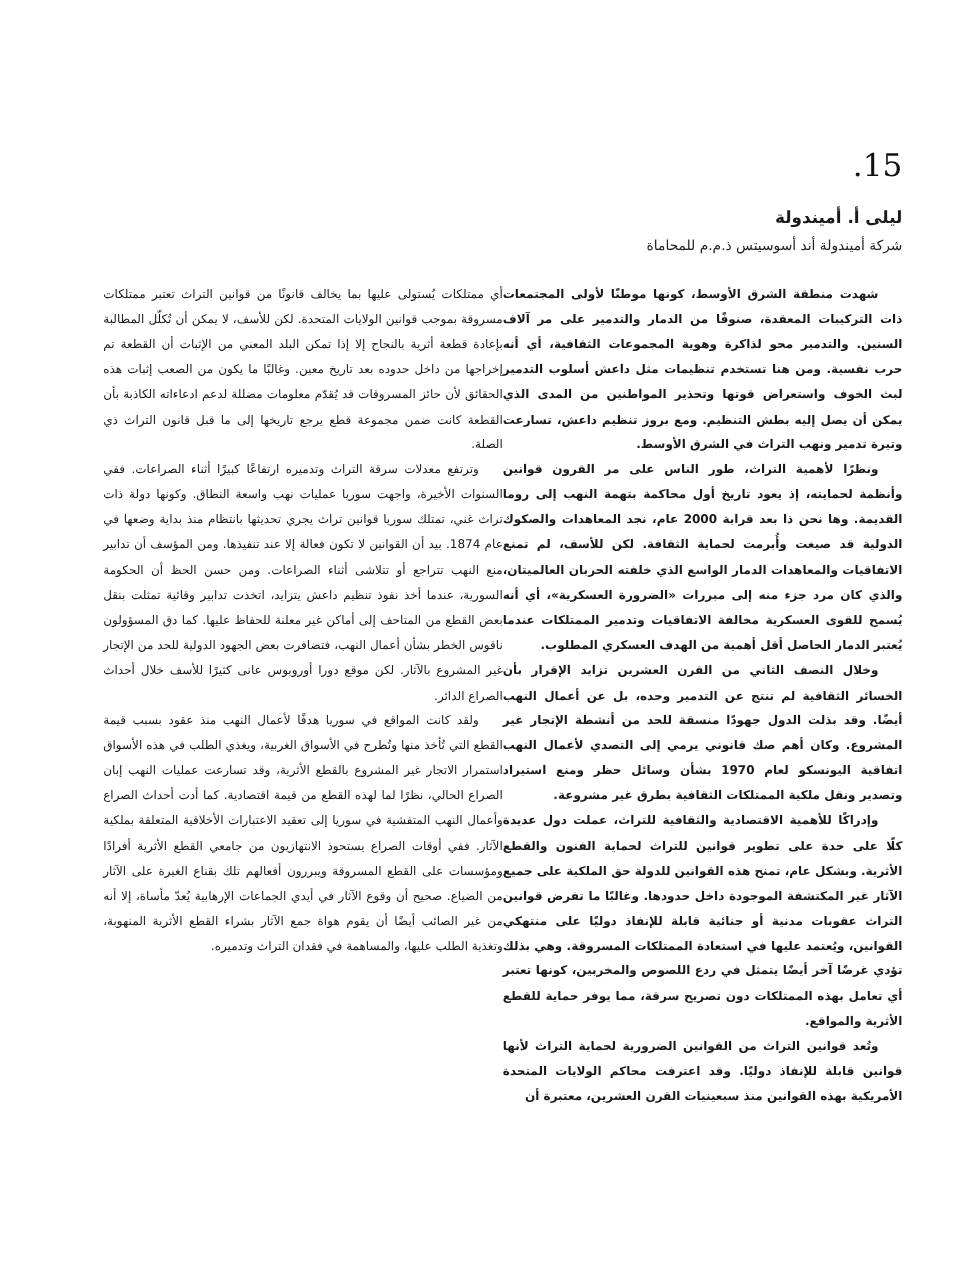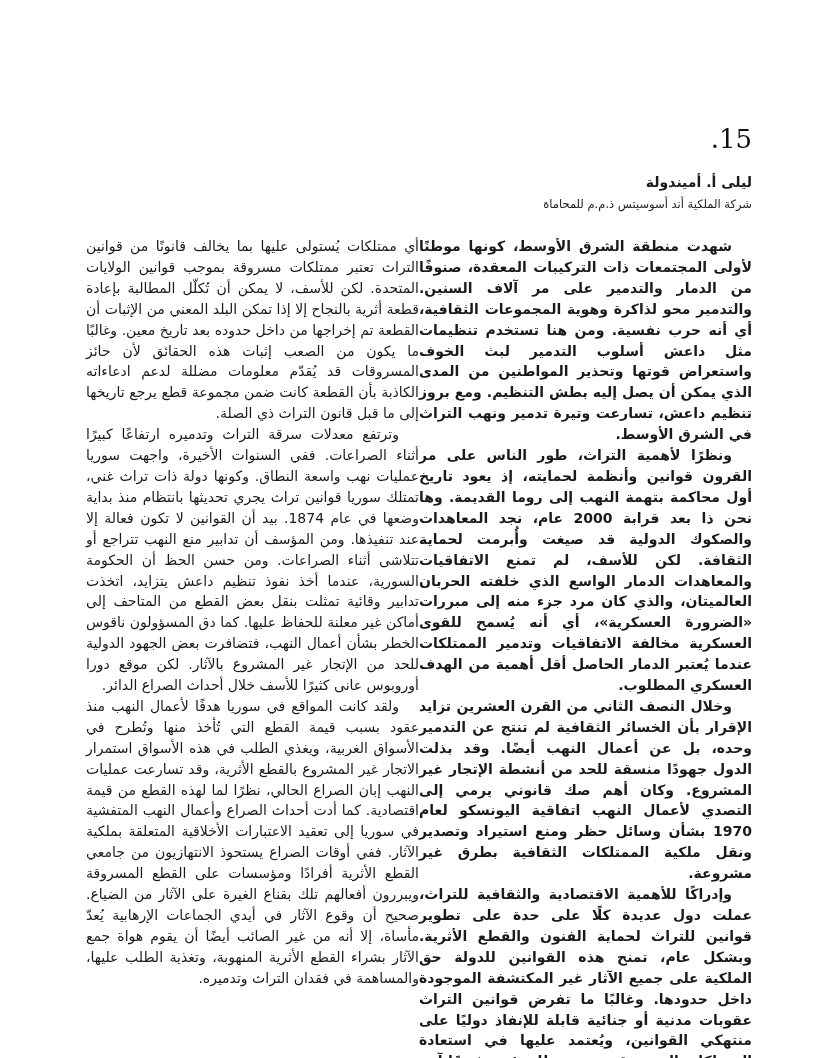--- a/index.html
+++ b/index.html
@@ -17,45 +17,46 @@
   .author {
     position: absolute; top: 174px; right: 64px;
     font-family: "DejaVu Sans", sans-serif; font-weight: bold; font-size: 14px; margin-left: 34px;
   }
   .affiliation {
     position: absolute; top: 197px; right: 64px;
     font-family: "DejaVu Sans", sans-serif; font-size: 11.5px; color: #222;
   }
   .column {
     position: absolute; top: 236px; width: 333px;
-    font-family: "DejaVu Sans", sans-serif; font-size: 14px; line-height: 20.9px;
+    font-family: "DejaVu Sans", sans-serif; font-size: 10px; line-height: 20.9px;
     text-align: justify; text-align-last: right;
   }
   .col-right { right: 64px; font-weight: bold; }
   .col-left { left: 86px; }
   .column p { margin: 0; text-indent: 0; }
   .column p.indent { text-indent: 20px; }
 </style>
 </head>
 <body>
 
 <div class="page">
 
   <div class="chapter-header">
     <span class="chapter-number">.15</span>
   </div>
 
   <div class="author">ليلى أ. أميندولة</div>
-  <div class="affiliation">شركة الملكية أند أسوسيتس ذ.م.م للمحاماة</div>
+  <div class="affiliation">شركة أميندولة أند أسوسيتس ذ.م.م للمحاماة</div>
 
   <div class="column col-right">
     <p class="indent">شهدت منطقة الشرق الأوسط، كونها موطنًا لأولى المجتمعات ذات التركيبات المعقدة، صنوفًا من الدمار والتدمير على مر آلاف السنين. والتدمير محو لذاكرة وهوية المجموعات الثقافية، أي أنه حرب نفسية. ومن هنا تستخدم تنظيمات مثل داعش أسلوب التدمير لبث الخوف واستعراض قوتها وتحذير المواطنين من المدى الذي يمكن أن يصل إليه بطش التنظيم. ومع بروز تنظيم داعش، تسارعت وتيرة تدمير ونهب التراث في الشرق الأوسط.</p>
     <p class="indent">ونظرًا لأهمية التراث، طور الناس على مر القرون قوانين وأنظمة لحمايته، إذ يعود تاريخ أول محاكمة بتهمة النهب إلى روما القديمة. وها نحن ذا بعد قرابة 2000 عام، نجد المعاهدات والصكوك الدولية قد صيغت وأُبرمت لحماية الثقافة. لكن للأسف، لم تمنع الاتفاقيات والمعاهدات الدمار الواسع الذي خلفته الحربان العالميتان، والذي كان مرد جزء منه إلى مبررات «الضرورة العسكرية»، أي أنه يُسمح للقوى العسكرية مخالفة الاتفاقيات وتدمير الممتلكات عندما يُعتبر الدمار الحاصل أقل أهمية من الهدف العسكري المطلوب.</p>
     <p class="indent">وخلال النصف الثاني من القرن العشرين تزايد الإقرار بأن الخسائر الثقافية لم تنتج عن التدمير وحده، بل عن أعمال النهب أيضًا. وقد بذلت الدول جهودًا منسقة للحد من أنشطة الإتجار غير المشروع. وكان أهم صك قانوني يرمي إلى التصدي لأعمال النهب اتفاقية اليونسكو لعام 1970 بشأن وسائل حظر ومنع استيراد وتصدير ونقل ملكية الممتلكات الثقافية بطرق غير مشروعة.</p>
     <p class="indent">وإدراكًا للأهمية الاقتصادية والثقافية للتراث، عملت دول عديدة كلًا على حدة على تطوير قوانين للتراث لحماية الفنون والقطع الأثرية. وبشكل عام، تمنح هذه القوانين للدولة حق الملكية على جميع الآثار غير المكتشفة الموجودة داخل حدودها. وغالبًا ما تفرض قوانين التراث عقوبات مدنية أو جنائية قابلة للإنفاذ دوليًا على منتهكي القوانين، ويُعتمد عليها في استعادة الممتلكات المسروقة. وهي بذلك تؤدي غرضًا آخر أيضًا يتمثل في ردع اللصوص والمخربين، كونها تعتبر أي تعامل بهذه الممتلكات دون تصريح سرقة، مما يوفر حماية للقطع الأثرية والمواقع.</p>
+    <p class="indent">وتُعد قوانين التراث من القوانين الضرورية لحماية التراث لأنها قوانين قابلة للإنفاذ دوليًا. وقد اعترفت محاكم الولايات المتحدة الأمريكية بهذه القوانين منذ سبعينيات القرن العشرين، معتبرة أن</p>
   </div>
 
   <div class="column col-left">
     <p>أي ممتلكات يُستولى عليها بما يخالف قانونًا من قوانين التراث تعتبر ممتلكات مسروقة بموجب قوانين الولايات المتحدة. لكن للأسف، لا يمكن أن تُكلّل المطالبة بإعادة قطعة أثرية بالنجاح إلا إذا تمكن البلد المعني من الإثبات أن القطعة تم إخراجها من داخل حدوده بعد تاريخ معين. وغالبًا ما يكون من الصعب إثبات هذه الحقائق لأن حائز المسروقات قد يُقدّم معلومات مضللة لدعم ادعاءاته الكاذبة بأن القطعة كانت ضمن مجموعة قطع يرجع تاريخها إلى ما قبل قانون التراث ذي الصلة.</p>
     <p class="indent">وترتفع معدلات سرقة التراث وتدميره ارتفاعًا كبيرًا أثناء الصراعات. ففي السنوات الأخيرة، واجهت سوريا عمليات نهب واسعة النطاق. وكونها دولة ذات تراث غني، تمتلك سوريا قوانين تراث يجري تحديثها بانتظام منذ بداية وضعها في عام 1874. بيد أن القوانين لا تكون فعالة إلا عند تنفيذها. ومن المؤسف أن تدابير منع النهب تتراجع أو تتلاشى أثناء الصراعات. ومن حسن الحظ أن الحكومة السورية، عندما أخذ نفوذ تنظيم داعش يتزايد، اتخذت تدابير وقائية تمثلت بنقل بعض القطع من المتاحف إلى أماكن غير معلنة للحفاظ عليها. كما دق المسؤولون ناقوس الخطر بشأن أعمال النهب، فتضافرت بعض الجهود الدولية للحد من الإتجار غير المشروع بالآثار. لكن موقع دورا أوروبوس عانى كثيرًا للأسف خلال أحداث الصراع الدائر.</p>
     <p class="indent">ولقد كانت المواقع في سوريا هدفًا لأعمال النهب منذ عقود بسبب قيمة القطع التي تُأخذ منها وتُطرح في الأسواق الغربية، ويغذي الطلب في هذه الأسواق استمرار الاتجار غير المشروع بالقطع الأثرية، وقد تسارعت عمليات النهب إبان الصراع الحالي، نظرًا لما لهذه القطع من قيمة اقتصادية. كما أدت أحداث الصراع وأعمال النهب المتفشية في سوريا إلى تعقيد الاعتبارات الأخلاقية المتعلقة بملكية الآثار. ففي أوقات الصراع يستحوذ الانتهازيون من جامعي القطع الأثرية أفرادًا ومؤسسات على القطع المسروقة ويبررون أفعالهم تلك بقناع الغيرة على الآثار من الضياع. صحيح أن وقوع الآثار في أيدي الجماعات الإرهابية يُعدّ مأساة، إلا أنه من غير الصائب أيضًا أن يقوم هواة جمع الآثار بشراء القطع الأثرية المنهوبة، وتغذية الطلب عليها، والمساهمة في فقدان التراث وتدميره.</p>
   </div>
 
 </div>
 

